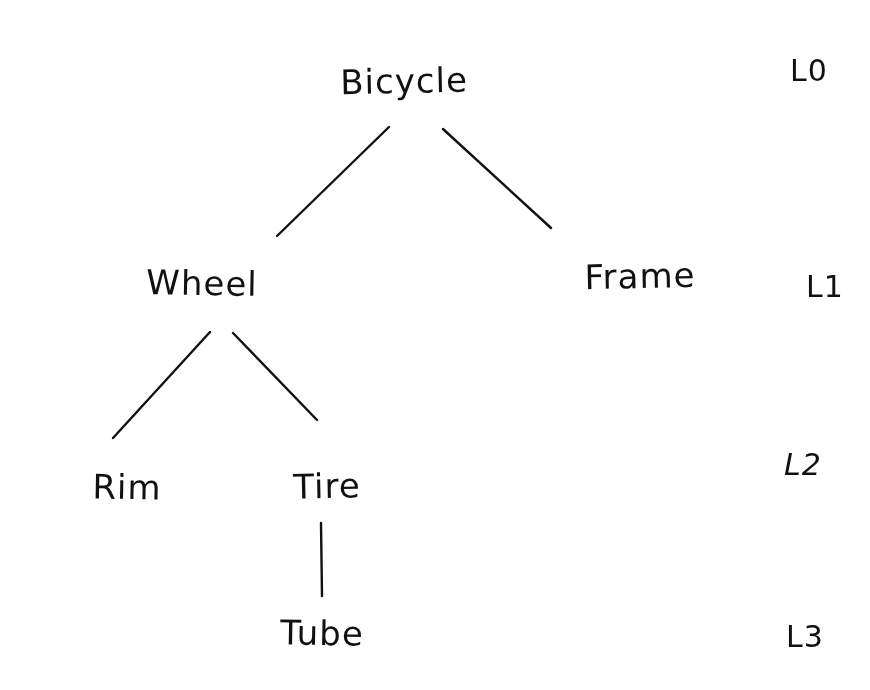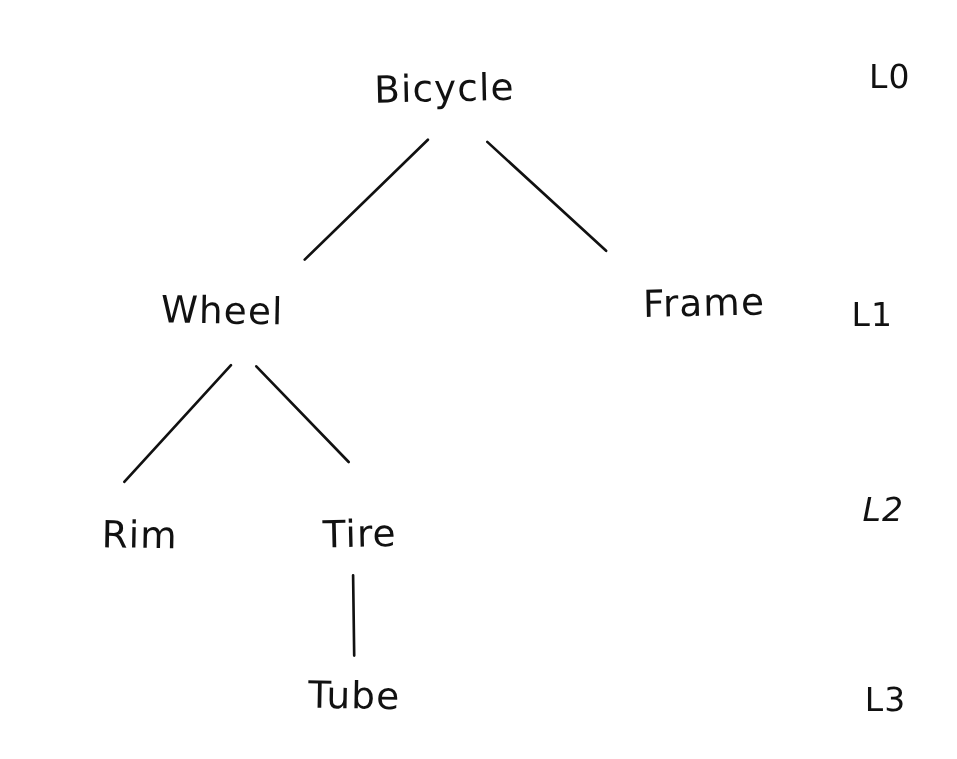--- a/index.html
+++ b/index.html
@@ -71,19 +71,19 @@
   <div class="node-label tilt-a" style="left:640px; top:276px;">Frame</div>
 
   <div class="node-label tilt-b" style="left:127px; top:487px;">Rim</div>
 
   <div class="node-label tilt-a" style="left:327px; top:486px;">Tire</div>
 
   <div class="node-label tilt-b" style="left:322px; top:633px;">Tube</div>
 
   <div class="level-label" style="left:789px; top:71px;margin-left:20px;">L0</div>
 
-  <div class="level-label" style="left:793px; top:287px;text-align:center;">L1</div>
+  <div class="level-label" style="left:825px; top:287px;text-align:center;">L1</div>
 
   <div class="level-label" style="left:803px; top:465px;font-style:italic;">L2</div>
 
   <div class="level-label" style="left:805px; top:637px;">L3</div>
 
 </div>
 
 </body></html>

